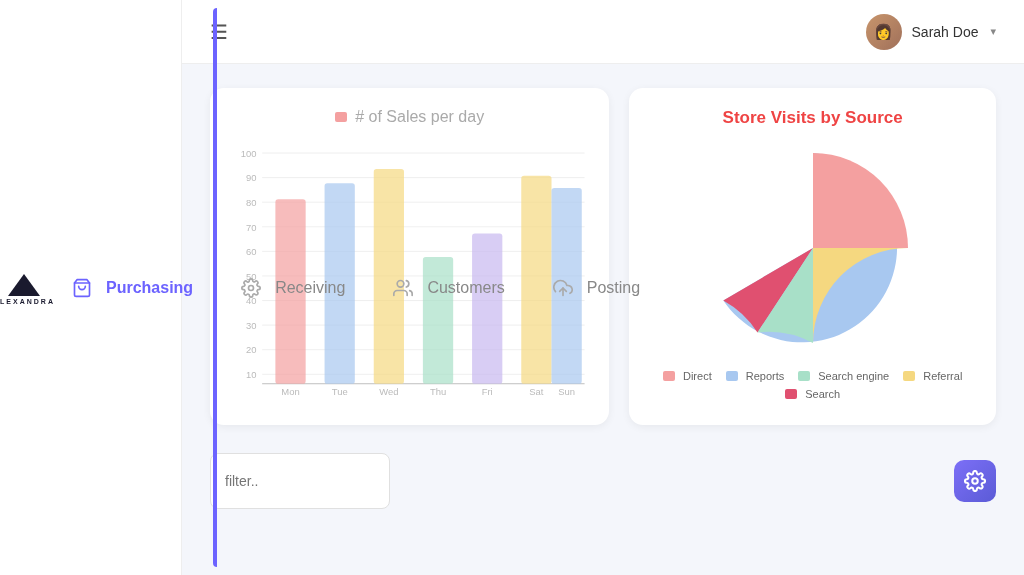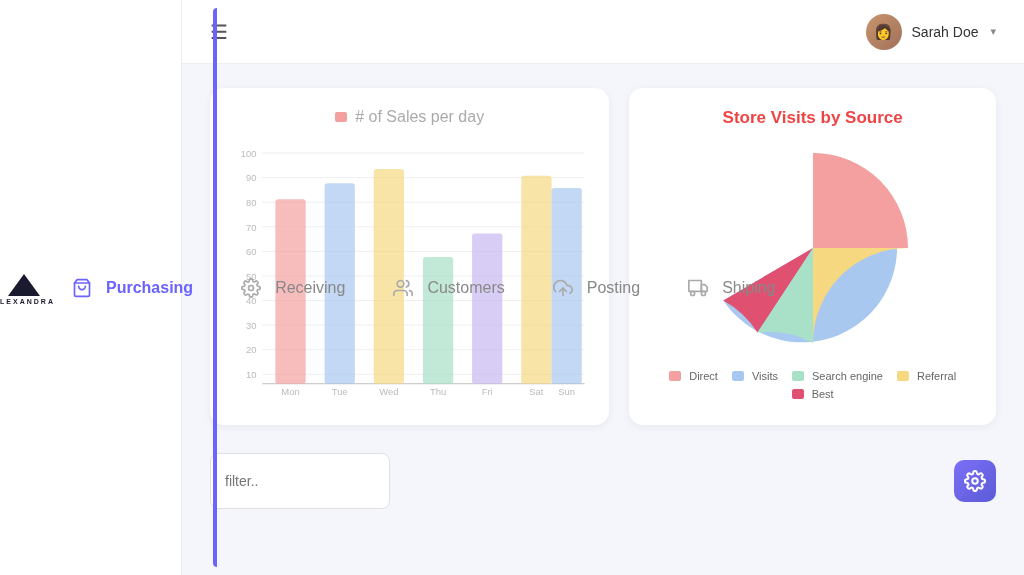--- a/index.html
+++ b/index.html
@@ -285,31 +285,20 @@
     <span class="nav-icon">
       <svg width="20" height="20" viewBox="0 0 24 24" fill="none" stroke="#aaa" stroke-width="2" stroke-linecap="round" stroke-linejoin="round">
         <polyline points="16 16 12 12 8 16"></polyline>
         <line x1="12" y1="12" x2="12" y2="21"></line>
         <path d="M20.39 18.39A5 5 0 0018 9h-1.26A8 8 0 103 16.3"></path>
       </svg>
     </span>
     <span>Posting</span>
   </div>
 
-  <div class="nav-item">
-    <span class="nav-icon">
-      <svg width="20" height="20" viewBox="0 0 24 24" fill="none" stroke="#aaa" stroke-width="2" stroke-linecap="round" stroke-linejoin="round">
-        <rect x="1" y="3" width="15" height="13"></rect>
-        <polygon points="16 8 20 8 23 11 23 16 16 16 16 8"></polygon>
-        <circle cx="5.5" cy="18.5" r="2.5"></circle>
-        <circle cx="18.5" cy="18.5" r="2.5"></circle>
-      </svg>
-    </span>
-    <span>Shiping</span>
-  </div>
 
 </nav>
 
 <div class="main">
 
   <header class="header">
     <div class="menu-icon">☰</div>
     <div class="header-right">
       <div class="avatar-img">👩</div>
       <span class="user-name">Sarah Doe</span>
@@ -391,33 +380,33 @@
 
             <path d="M120,110 L120,205 A95,95 0 0,1 215,110 Z" fill="#f5d880"></path>
           </svg>
           <div class="pie-legend">
             <div class="legend-item">
               <span class="legend-dot" style="background:#f4a0a0;"></span>
               <span>Direct</span>
             </div>
             <div class="legend-item">
               <span class="legend-dot" style="background:#a8c8f0;"></span>
-              <span>Visits</span>
+              <span>Reports</span>
             </div>
             <div class="legend-item">
               <span class="legend-dot" style="background:#a8e0c8;"></span>
               <span>Search engine</span>
             </div>
             <div class="legend-item">
               <span class="legend-dot" style="background:#f5d880;"></span>
               <span>Referral</span>
             </div>
             <div class="legend-item">
               <span class="legend-dot" style="background:#e05070;"></span>
-              <span>Best</span>
+              <span>Search</span>
             </div>
           </div>
         </div>
       </div>
     </div>
 
     <div class="bsp-row">
       <input type="text" class="filter-input" placeholder="filter.." style="">
       <div class="gear-btn">
         <svg viewBox="0 0 24 24" fill="none" stroke="#fff" stroke-width="2.2" stroke-linecap="round" stroke-linejoin="round">

